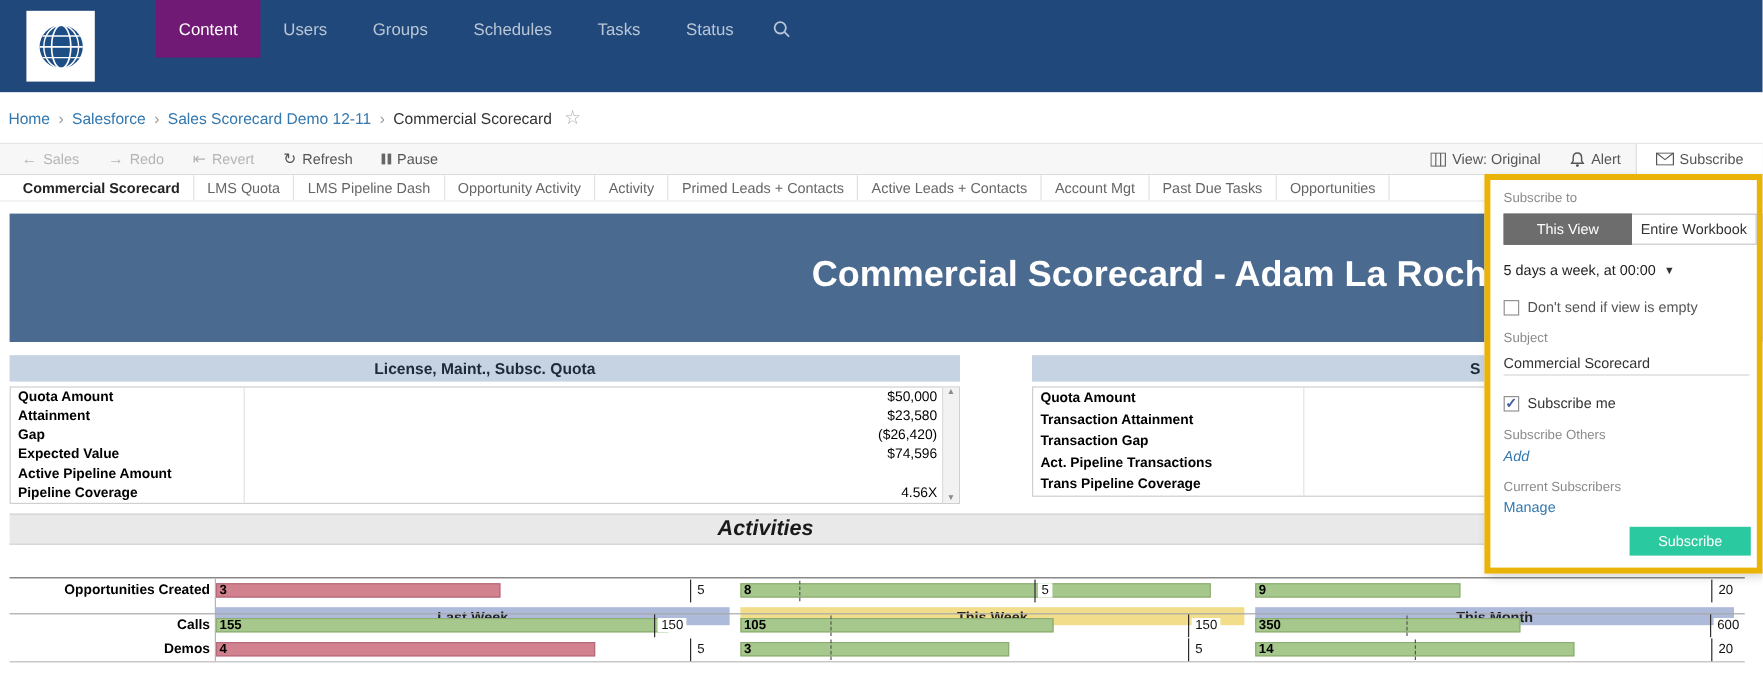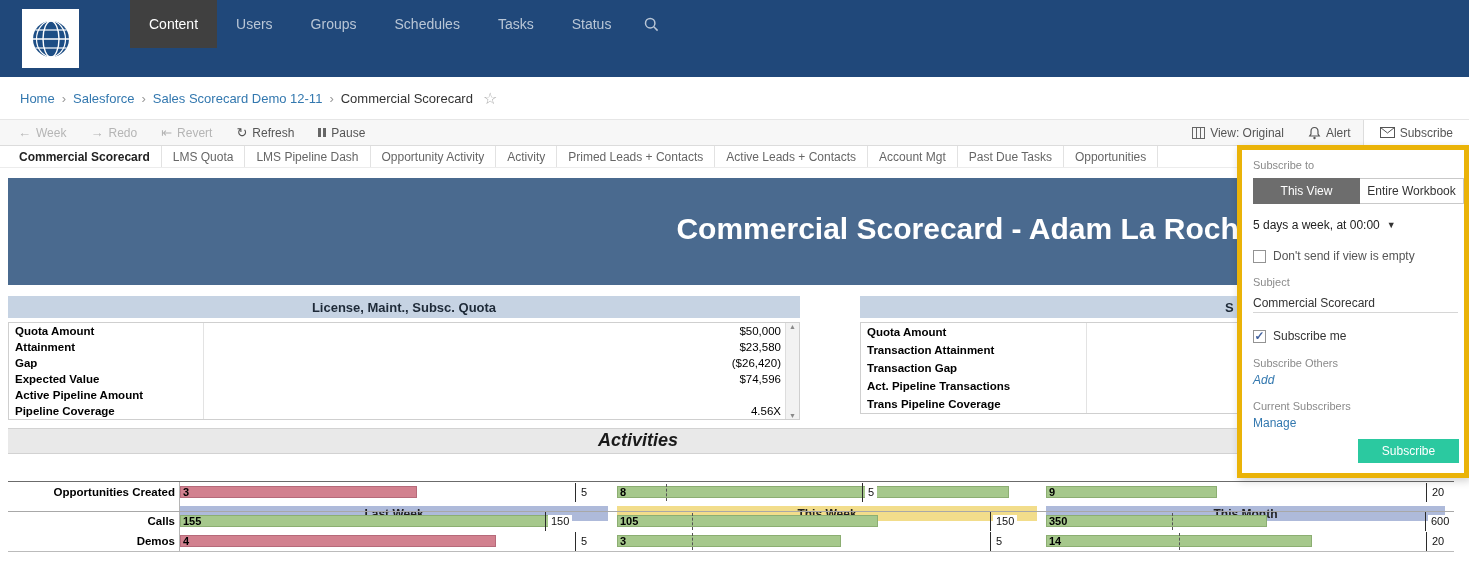--- a/index.html
+++ b/index.html
@@ -10,21 +10,21 @@
   .topnav{position:absolute;left:0;top:0;right:0;height:77px;background:#20487a;}
   .logo-box{position:absolute;left:22px;top:9px;width:57px;height:59px;background:#fff;
             display:flex;align-items:center;justify-content:center;}
   .nav-items{position:absolute;left:130px;top:0;height:48px;display:flex;align-items:stretch;}
   .nav-item{display:flex;align-items:center;padding:0 19px;font-size:14px;color:#b9c6d6;cursor:pointer;}
   .nav-item.active{background:#0e3059;color:#fff;}
   .nav-search{display:flex;align-items:center;padding:0 14px;}
 
   
   .crumbbar{position:absolute;left:0;top:77px;right:0;height:42px;background:#fff;
-            border-bottom:1px solid #e6e6e6;display:flex;align-items:center;padding-left:20px;font-size:13px;}
+            border-bottom:1px solid #e6e6e6;display:flex;align-items:center;padding-left:7px;font-size:13px;}
   .crumb-link{color:#3378af;cursor:pointer;}
   .crumb-sep{color:#999;margin:0 7px;}
   .crumb-current{color:#333;}
   .crumb-star{color:#a9a9a9;font-size:16px;margin-left:10px;cursor:pointer;}
 
   
   .toolbar{position:absolute;left:0;top:120px;right:0;height:25px;background:#f7f7f7;
            border-bottom:1px solid #dcdcdc;display:flex;align-items:center;font-size:12px;}
   .tool{display:flex;align-items:center;gap:5px;padding:0 12px;height:100%;cursor:pointer;color:#555;}
   .tool.disabled{color:#b5b5b5;cursor:default;}
@@ -123,21 +123,21 @@
       <svg width="44" height="44" viewBox="0 0 44 44">
         <circle cx="22" cy="22" r="18" fill="#1d4e85"></circle>
         <ellipse cx="22" cy="22" rx="8" ry="18" fill="none" stroke="#fff" stroke-width="1.4"></ellipse>
         <ellipse cx="22" cy="22" rx="14.5" ry="18" fill="none" stroke="#fff" stroke-width="1.2"></ellipse>
         <line x1="4" y1="22" x2="40" y2="22" stroke="#fff" stroke-width="1.4"></line>
         <line x1="6.5" y1="13" x2="37.5" y2="13" stroke="#fff" stroke-width="1.2"></line>
         <line x1="6.5" y1="31" x2="37.5" y2="31" stroke="#fff" stroke-width="1.2"></line>
       </svg>
     </div>
     <div class="nav-items">
-      <div class="nav-item active" style="background: #404040; text-align: right;">Content</div>
+      <div class="nav-item active" style="background: #701a75; text-align: right;">Content</div>
       <div class="nav-item">Users</div>
       <div class="nav-item">Groups</div>
       <div class="nav-item">Schedules</div>
       <div class="nav-item">Tasks</div>
       <div class="nav-item">Status</div>
       <div class="nav-search">
         <svg width="15" height="15" viewBox="0 0 15 15">
           <circle cx="6.2" cy="6.2" r="4.7" fill="none" stroke="#b9c6d6" stroke-width="1.5"></circle>
           <line x1="9.8" y1="9.8" x2="13.6" y2="13.6" stroke="#b9c6d6" stroke-width="1.5"></line>
         </svg>
@@ -152,21 +152,21 @@
     <span class="crumb-sep">›</span>
     <span class="crumb-link" style="color: rgb(51, 120, 175);">Sales Scorecard Demo 12-11</span>
     <span class="crumb-sep">›</span>
     <span class="crumb-current">Commercial Scorecard</span>
     <span class="crumb-star">☆</span>
   </div>
 
   <div class="toolbar">
     <div class="tool disabled" style="margin-left:6px;">
       <span class="glyph">←</span>
-      <span>Week</span>
+      <span>Sales</span>
     </div>
     <div class="tool disabled">
       <span class="glyph">→</span>
       <span>Redo</span>
     </div>
     <div class="tool disabled">
       <span class="glyph">⇤</span>
       <span>Revert</span>
     </div>
     <div class="tool">

